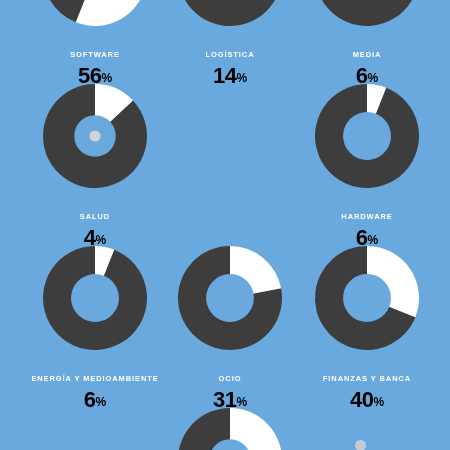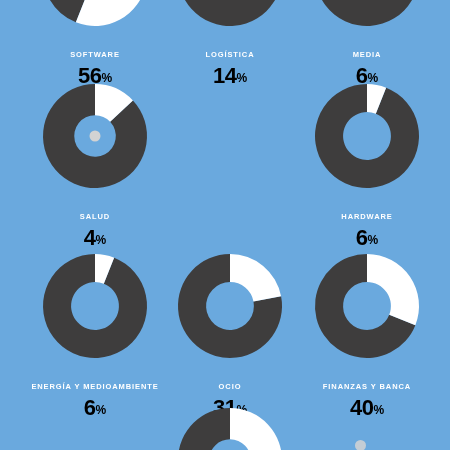--- a/index.html
+++ b/index.html
@@ -64,21 +64,21 @@
   .value .pct {
     font-size: 12px;
     letter-spacing: 0;
     vertical-align: baseline;
     position: relative;
     top: -1px;
   }
   
   .r0 { top: -86px; }
   .r1 { top: 76px; }
-  .r2 { top: 246px; }
+  .r2 { top: 238px; }
   .r3 { top: 400px; }
   .c0 { left: 20px; }
   .c1 { left: 155px; }
   .c2 { left: 292px; }
 
   .stray-dot {
     position: absolute;
     width: 11px;
     height: 11px;
     border-radius: 50%;

